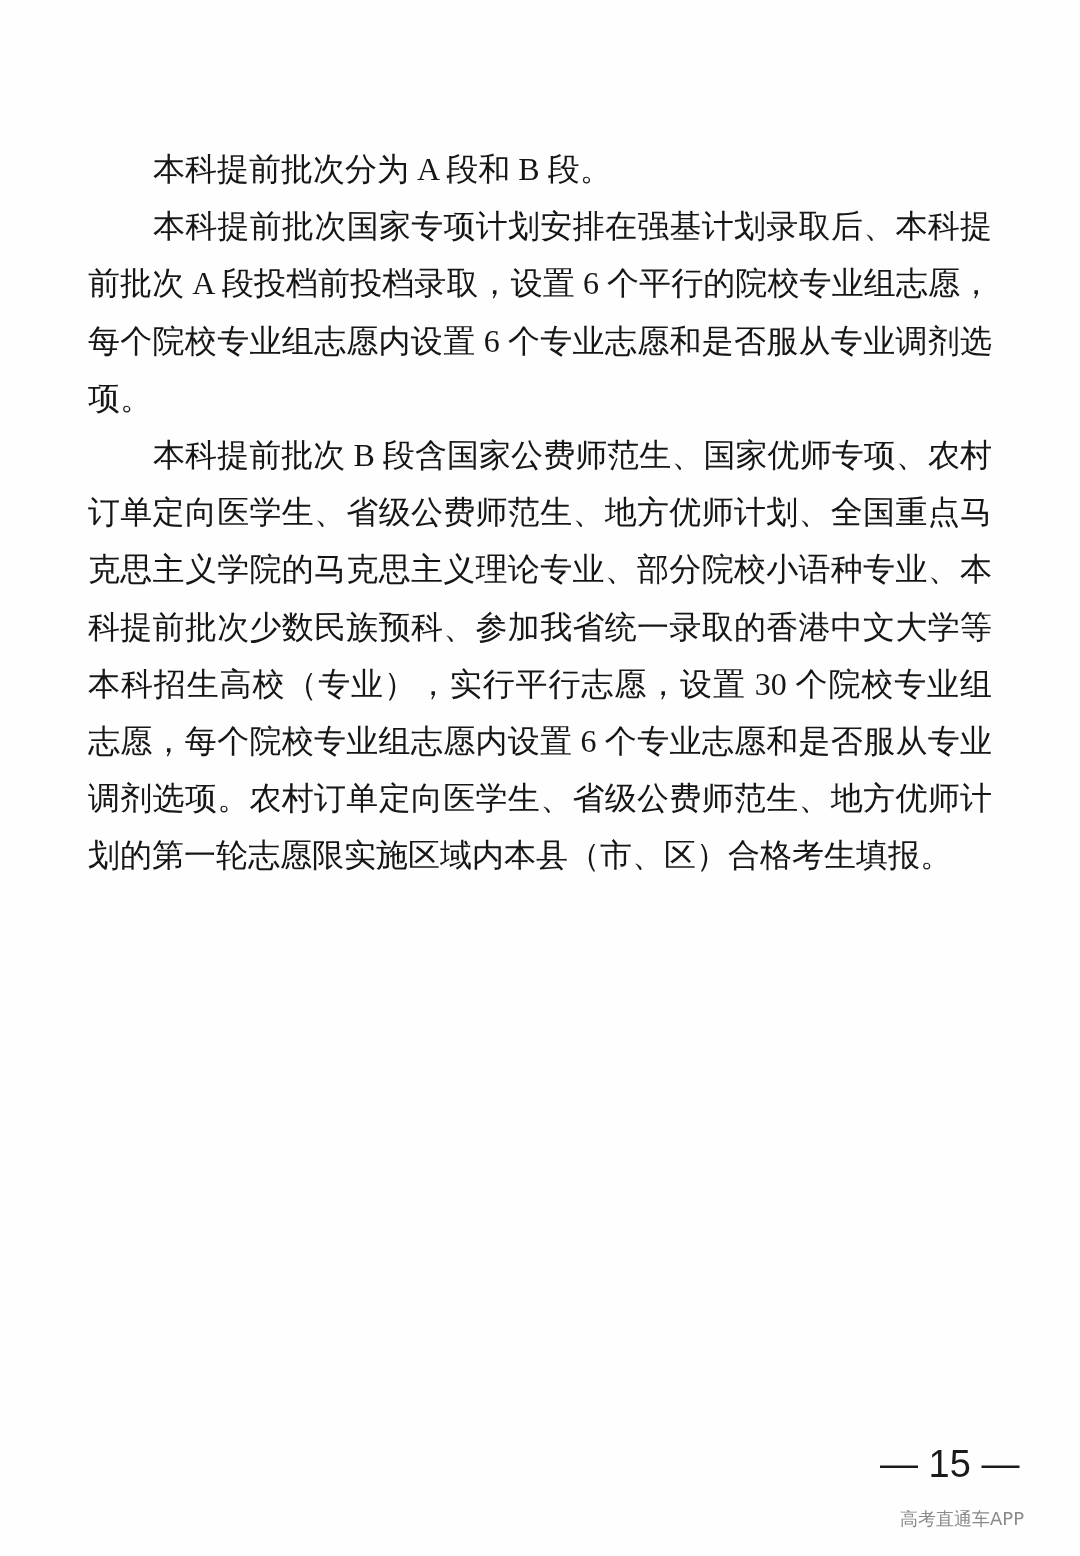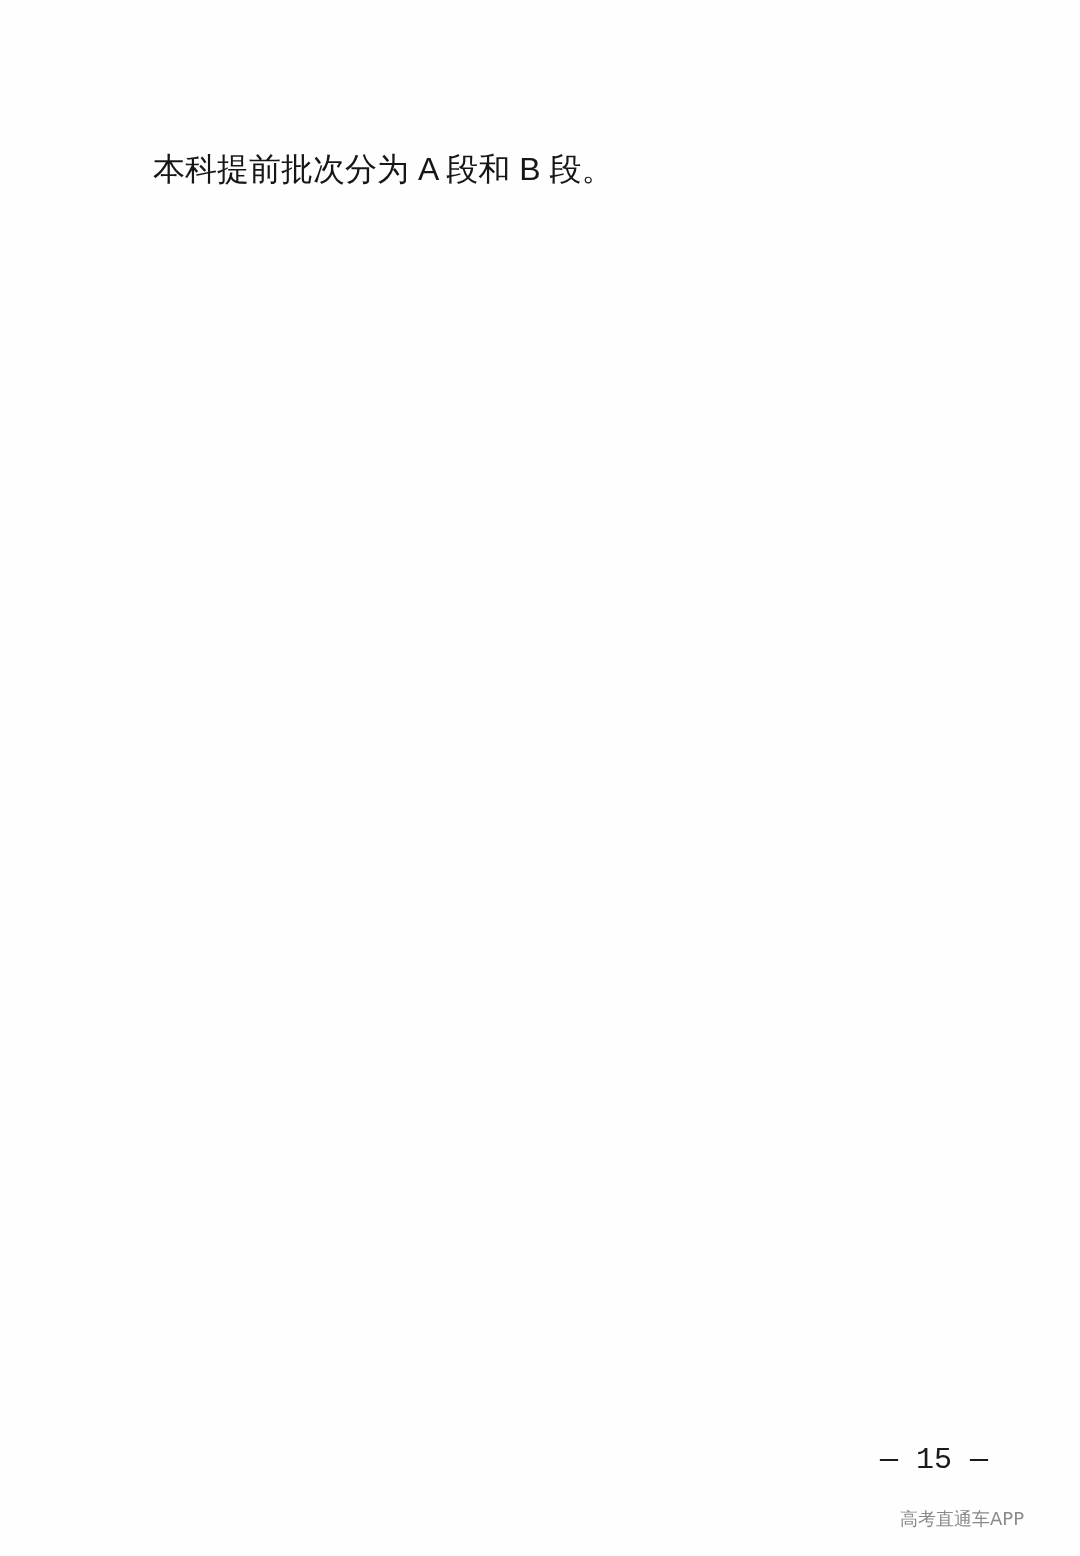--- a/index.html
+++ b/index.html
@@ -2,41 +2,43 @@
 <html><head>
 <meta charset="utf-8">
 <style>
   html, body { margin: 0; padding: 0; background: #ffffff; }
   body { width: 1080px; height: 1556px; position: relative; overflow: hidden; }
   .page {
     position: absolute; left: 0; top: 0; width: 1080px; height: 1556px; background: #fefefe;
   }
   .content {
     position: absolute; left: 88px; top: 141px; width: 904px;
-    font-family: Liberation Sans, sans-serif;
+    font-family: Liberation Serif, serif;
     font-size: 32px;
     line-height: 57.2px;
     color: #161616;
     text-align: justify;
     text-justify: inter-character;
   }
   .para { margin: 0; text-indent: 65px; }
   .page-num {
     position: absolute; left: 880px; top: 1443px;
-    font-family: Liberation Mono, monospace;
-    font-size: 30px; color: #1a1a1a; white-space: pre;
+    font-family: Liberation Sans, sans-serif;
+    font-size: 38px; color: #1a1a1a; white-space: pre;
   }
   .watermark {
     position: absolute; left: 900px; top: 1507px;
     font-family: "DejaVu Sans", "Liberation Sans", sans-serif;
     font-size: 18px; color: #8a8a8a; white-space: nowrap; text-align: right;
   }
 </style>
 </head>
 <body>
 
 <div class="page">
   <div class="content">
     <p class="para">本科提前批次分为 A 段和 B 段。</p>
+    <p class="para">本科提前批次国家专项计划安排在强基计划录取后、本科提前批次 A 段投档前投档录取，设置 6 个平行的院校专业组志愿，每个院校专业组志愿内设置 6 个专业志愿和是否服从专业调剂选项。</p>
+    <p class="para">本科提前批次 B 段含国家公费师范生、国家优师专项、农村订单定向医学生、省级公费师范生、地方优师计划、全国重点马克思主义学院的马克思主义理论专业、部分院校小语种专业、本科提前批次少数民族预科、参加我省统一录取的香港中文大学等本科招生高校（专业），实行平行志愿，设置 30 个院校专业组志愿，每个院校专业组志愿内设置 6 个专业志愿和是否服从专业调剂选项。农村订单定向医学生、省级公费师范生、地方优师计划的第一轮志愿限实施区域内本县（市、区）合格考生填报。</p>
   </div>
   <div class="page-num">— 15 —</div>
   <div class="watermark">高考直通车APP</div>
 </div>
 
 </body></html>

